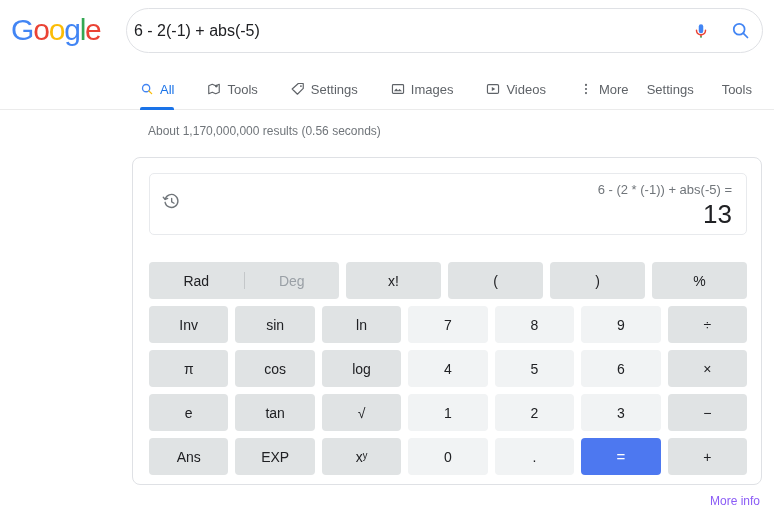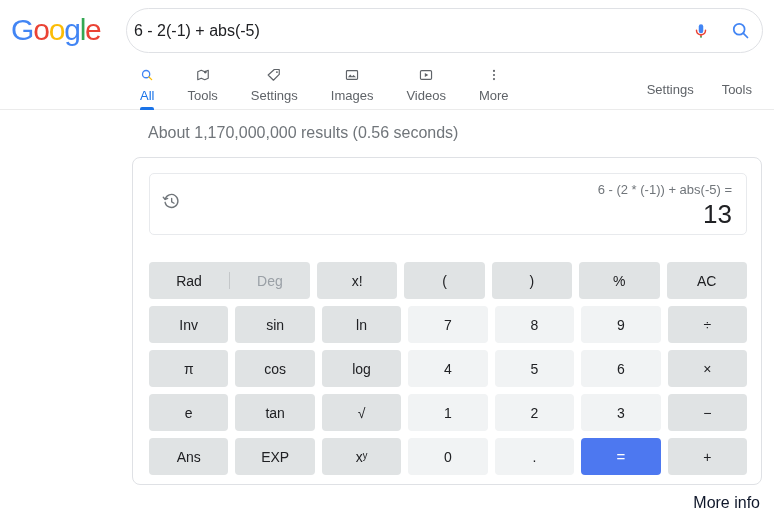--- a/index.html
+++ b/index.html
@@ -50,35 +50,34 @@
   .navbar {
     position: absolute; top: 68px; left: 0; width: 774px; height: 42px;
     border-bottom: 1px solid #ebebeb;
   }
   .tabs { position: absolute; left: 140px; top: 0; display: flex; height: 42px; }
   .tab {
     display: flex; align-items: center; gap: 6px;
     height: 42px; padding: 0 13px 0 0; margin-right: 20px;
     font-size: 13px; color: #5f6368; cursor: pointer;
     position: relative;
-    flex-direction: column;
   }
   .tab .tab-ico { display: flex; align-items: center; }
   .tab.active { color: #1a73e8; }
   .tab.active::after {
     content: ""; position: absolute; left: 0; right: 13px; bottom: 0;
     height: 3px; background: #1a73e8; border-radius: 2px 2px 0 0;
   }
   .nav-right { position: absolute; right: 22px; top: 0; display: flex; height: 42px; align-items: center; gap: 28px; }
   .nav-right div { font-size: 13px; color: #5f6368; cursor: pointer; }
 
   
   .result-stats {
     position: absolute; left: 148px; top: 124px;
-    font-size: 16px; color: #70757a;
+    font-size: 12px; color: #70757a;
   }
 
   
   .calc-card {
     position: absolute; left: 132px; top: 157px;
     width: 630px; height: 328px;
     background: #fff;
     border: 1px solid #dfe1e5; border-radius: 8px;
   }
   .calc-display {
@@ -124,21 +123,21 @@
   }
   .radseg { color: #202124; }
   .degseg { color: #9aa0a6; }
   .divider {
     width: 1px; height: 17px; background: #c4c7c9;
   }
 
   
   .more-info {
     position: absolute; right: 14px; top: 494px;
-    font-size: 16px; color: #0f172a; cursor: pointer;
+    font-size: 12px; color: #8b5cf6; cursor: pointer;
   }
 </style>
 </head>
 <body>
 
 <div class="header">
 
   <div class="logo">
     <span class="l1">G</span><span class="l2">o</span><span class="l3">o</span><span class="l4">g</span><span class="l5">l</span><span class="l6">e</span>
   </div>
@@ -253,21 +252,20 @@
     <div class="kp-row">
       <div class="key fn wide">
         <span class="radseg">Rad</span>
         <span class="divider"></span>
         <span class="degseg">Deg</span>
       </div>
       <div class="key fn">x!</div>
       <div class="key fn">(</div>
       <div class="key fn">)</div>
       <div class="key fn">%</div>
-      <div class="key fn">AC</div>
     </div>
 
     <div class="kp-row">
       <div class="key fn">Inv</div>
       <div class="key fn">sin</div>
       <div class="key fn">ln</div>
       <div class="key num">7</div>
       <div class="key num">8</div>
       <div class="key num">9</div>
       <div class="key op">÷</div>

